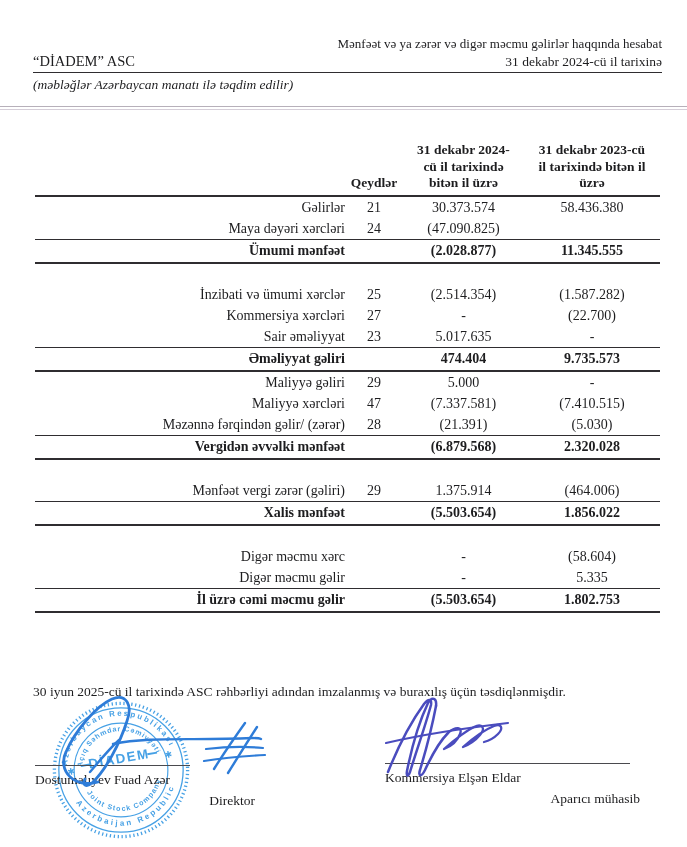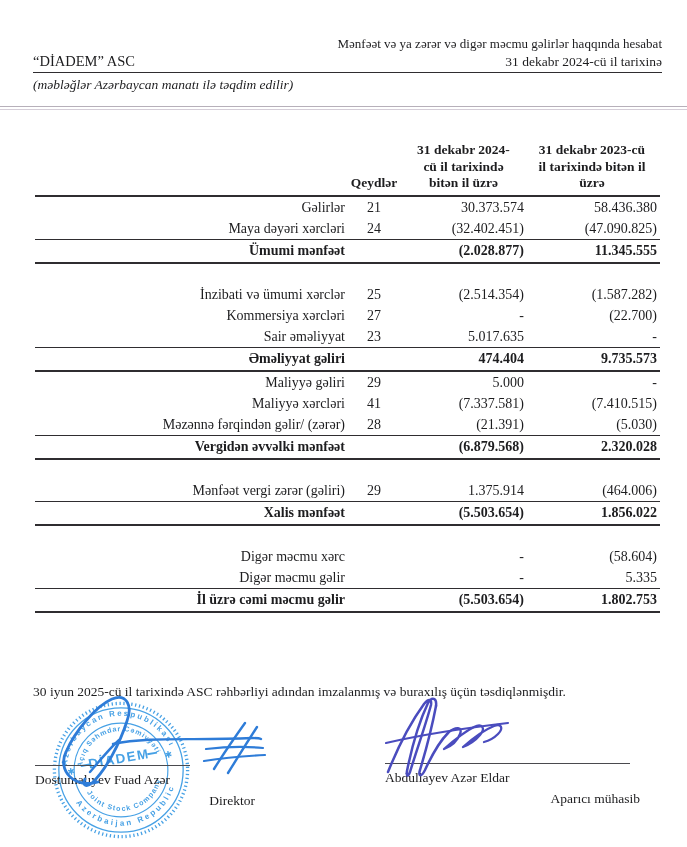--- a/index.html
+++ b/index.html
@@ -29,21 +29,21 @@
     display:grid; grid-template-columns:1fr 58px 124px 133px;
     align-items:end; border-bottom:2px solid var(--rule-dark,#2f2d30); padding-bottom:3px;
   }
   .thead .th { font-weight:bold; font-size:13.5px; line-height:16.5px; white-space:pre-line; }
   .th.notes { text-align:center; }
   .th.num { text-align:center; padding-right:3px; }
   .row { display:grid; grid-template-columns:1fr 58px 124px 133px; }
   .row .cell { line-height:21px; min-height:21px; }
   .cell.label { text-align:right; }
   .cell.note { text-align:center; }
-  .cell.num { text-align:right; padding-right:3px; font-variant-numeric:tabular-nums; }
+  .cell.num { text-align:center; padding-right:3px; font-variant-numeric:tabular-nums; }
   .row.total { font-weight:bold; border-top:1.5px solid var(--rule-dark,#2f2d30); border-bottom:2.5px solid var(--rule-dark,#2f2d30); }
   .row.total .cell { line-height:22px; }
   .row.spacer { height:20px; }
   
   .approval { position:absolute; left:33px; top:684px; right:20px; font-size:13.5px; }
   .sig-block { position:absolute; font-size:13.5px; z-index:3; }
   .sig-left-block { left:35px; top:765px; width:220px; }
   .sig-right-block { left:385px; top:763px; width:255px; }
   .sig-line { border-top:1.5px solid #4a4a4e; }
   .sig-left-block .sig-line { width:155px; }
@@ -88,21 +88,20 @@
     <div>
         <div class="row">
       <div class="cell label">Gəlirlər</div>
       <div class="cell note">21</div>
       <div class="cell num">30.373.574</div>
       <div class="cell num">58.436.380</div>
     </div>
         <div class="row">
       <div class="cell label">Maya dəyəri xərcləri</div>
       <div class="cell note">24</div>
-      <div class="cell num">(32.402.451)</div>
       <div class="cell num">(47.090.825)</div>
     </div>
         <div class="row total">
       <div class="cell label">Ümumi mənfəət</div>
       <div class="cell note"></div>
       <div class="cell num">(2.028.877)</div>
       <div class="cell num">11.345.555</div>
     </div>
         <div class="row spacer"></div>
         <div class="row">
@@ -130,21 +129,21 @@
       <div class="cell num">9.735.573</div>
     </div>
         <div class="row">
       <div class="cell label">Maliyyə gəliri</div>
       <div class="cell note">29</div>
       <div class="cell num">5.000</div>
       <div class="cell num">-</div>
     </div>
         <div class="row">
       <div class="cell label">Maliyyə xərcləri</div>
-      <div class="cell note">41</div>
+      <div class="cell note">47</div>
       <div class="cell num">(7.337.581)</div>
       <div class="cell num">(7.410.515)</div>
     </div>
         <div class="row">
       <div class="cell label">Məzənnə fərqindən gəlir/ (zərər)</div>
       <div class="cell note">28</div>
       <div class="cell num">(21.391)</div>
       <div class="cell num">(5.030)</div>
     </div>
         <div class="row total">
@@ -241,17 +240,17 @@
     </g>
   </svg>
 
   <div class="sig-block sig-left-block">
     <div class="sig-line"></div>
     <div class="sig-name">Dostumalıyev Fuad Azər</div>
     <div class="sig-title">Direktor</div>
   </div>
   <div class="sig-block sig-right-block">
     <div class="sig-line"></div>
-    <div class="sig-name">Abdullayev Azər Eldar</div>
+    <div class="sig-name">Kommersiya Elşən Eldar</div>
     <div class="sig-title">Aparıcı mühasib</div>
   </div>
 
 </div>
 
 </body></html>

